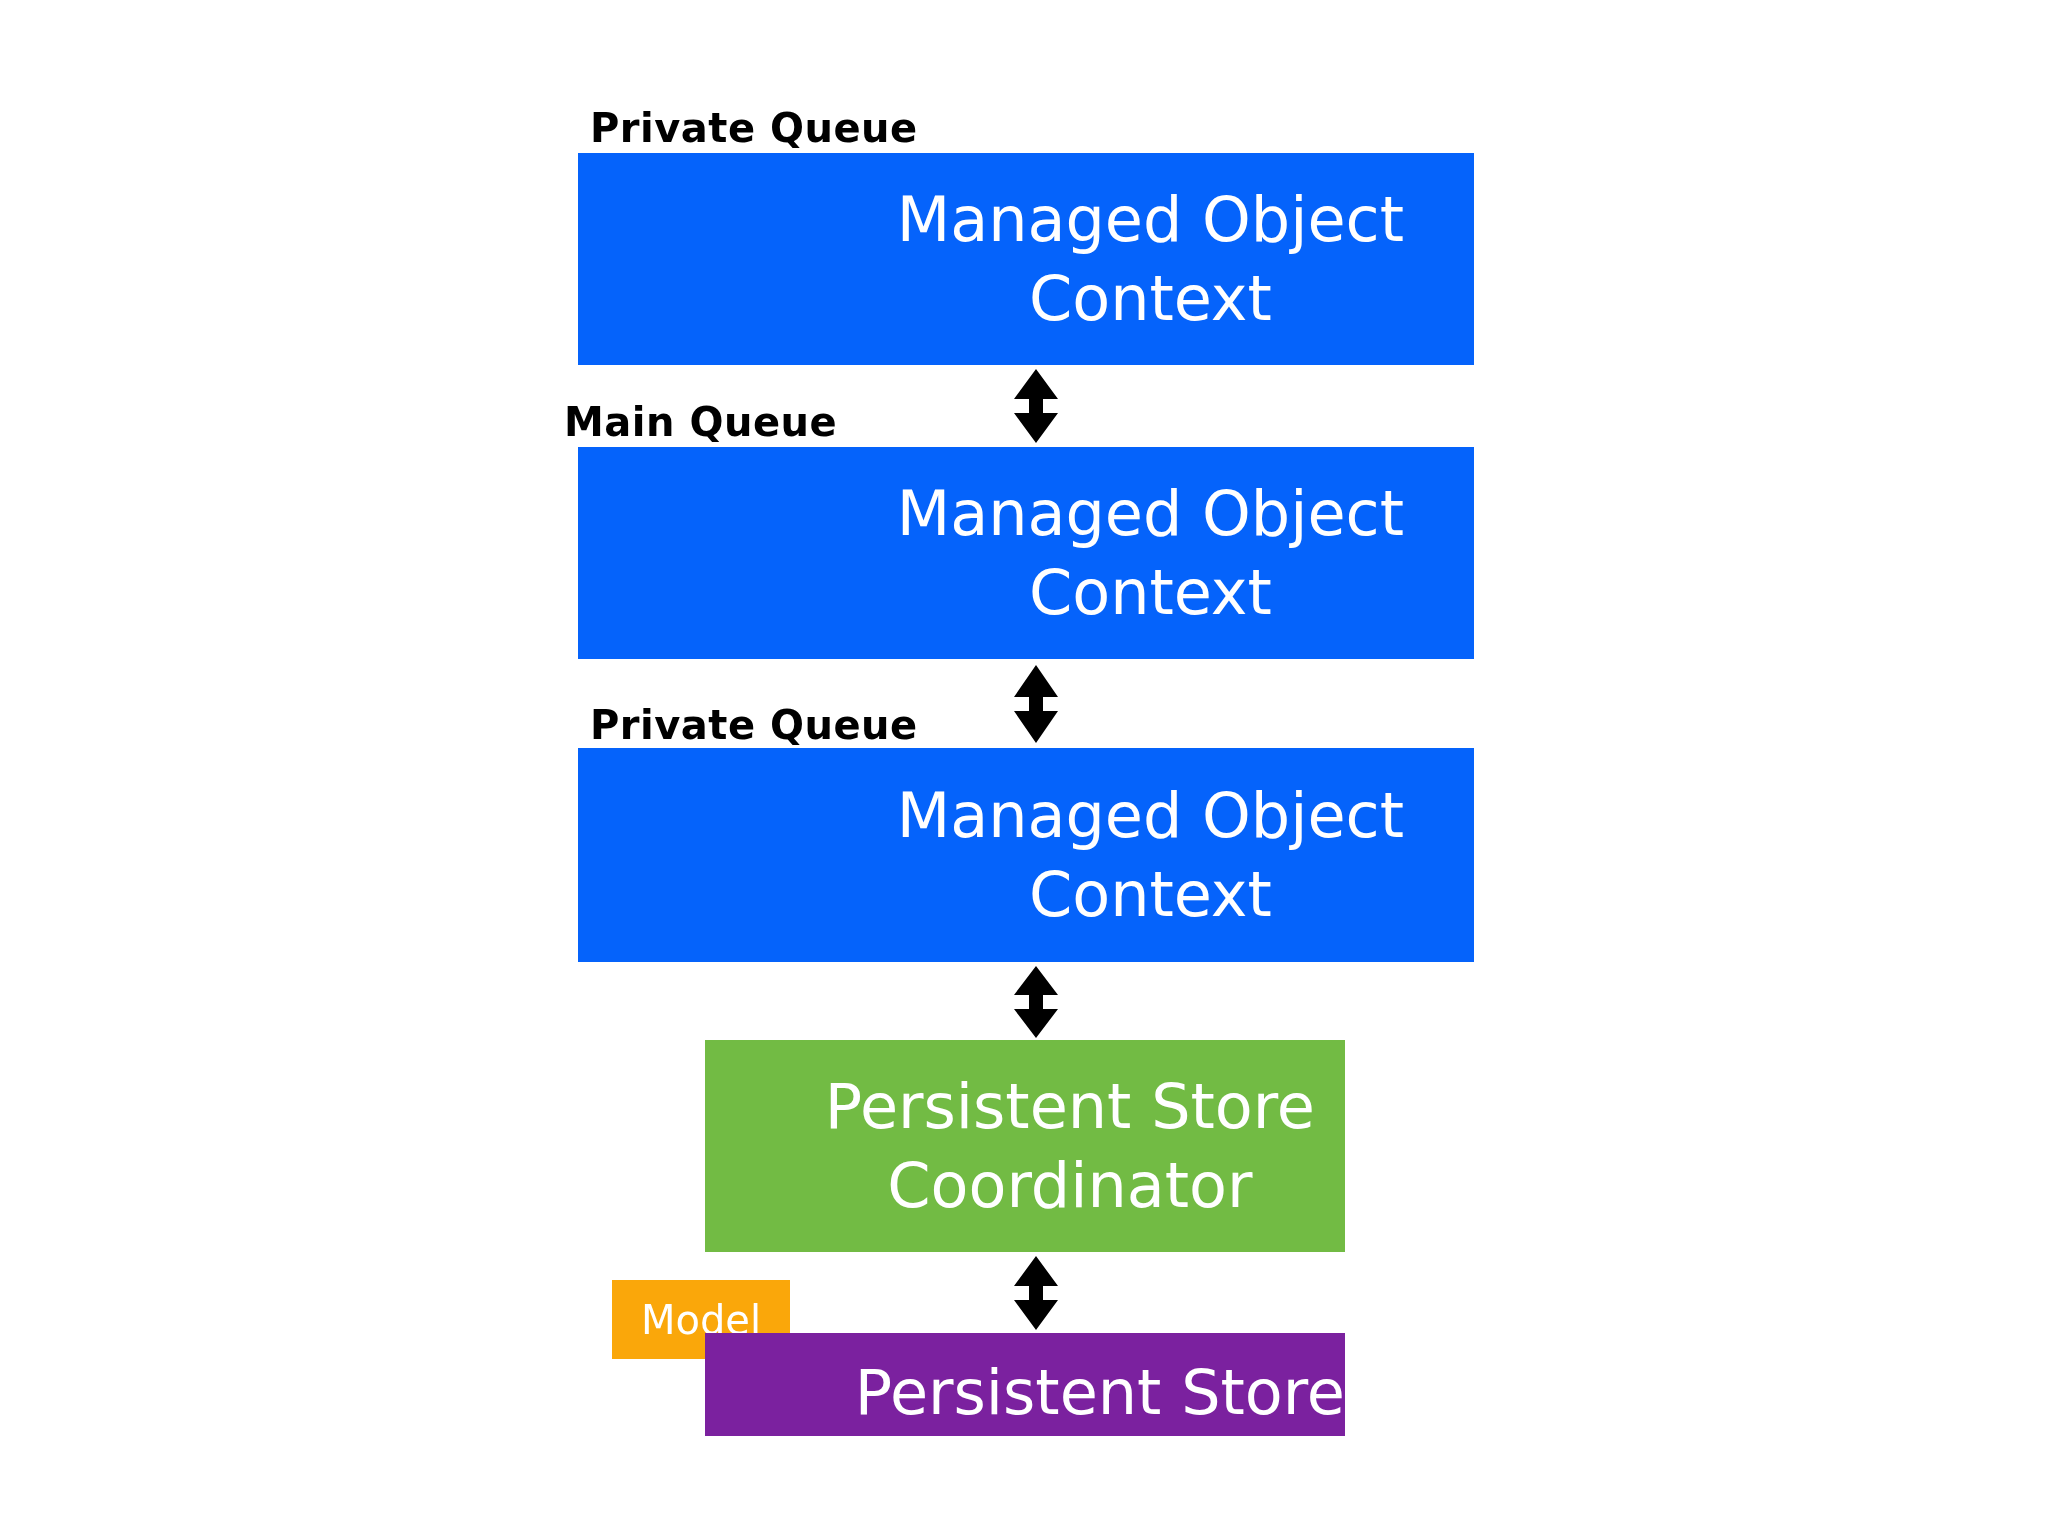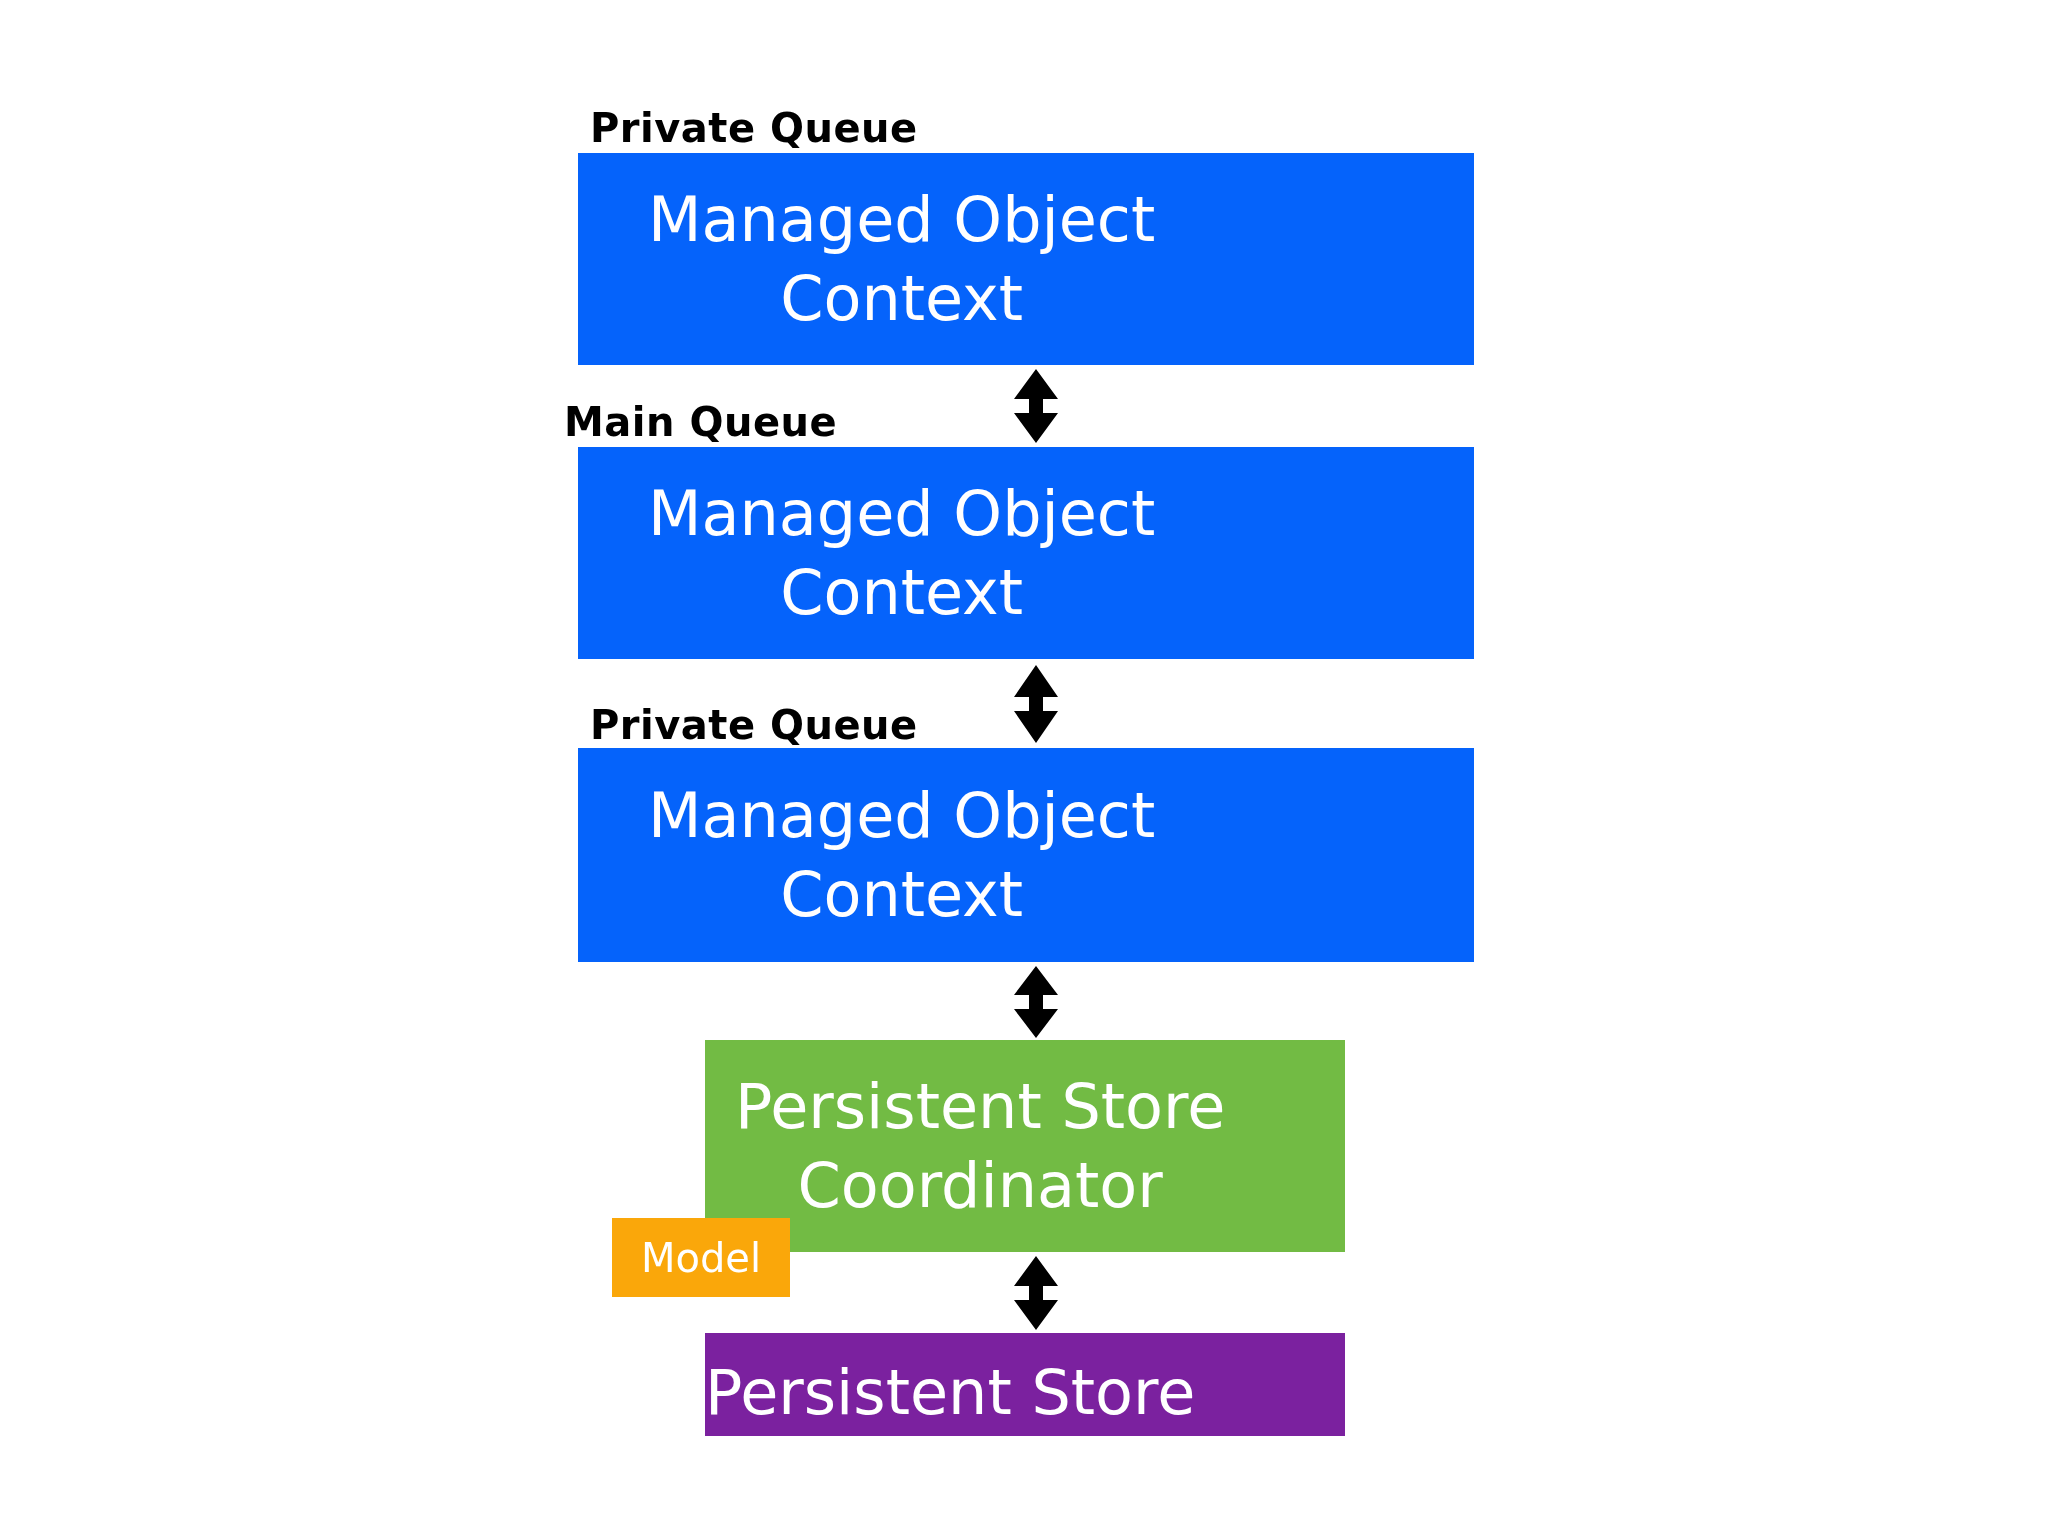--- a/index.html
+++ b/index.html
@@ -26,21 +26,21 @@
     color: #000000;
     white-space: nowrap;
     letter-spacing: 0.5px;
   }
 
   
   .box {
     position: absolute;
     display: flex;
     align-items: center;
-    justify-content: flex-start;
+    justify-content: flex-end;
     text-align: center;
     box-sizing: border-box;
   }
   .box-label {
     font-family: "DejaVu Sans", sans-serif;
     font-weight: 400;
     color: #ffffff;
     line-height: 1.28;
     white-space: pre-line;
   }
@@ -129,21 +129,21 @@
     <svg width="52" height="72" viewBox="0 0 52 72" aria-hidden="true">
       <path d="M26 0 L48 29 L33 29 L33 43 L48 43 L26 72 L4 43 L19 43 L19 29 L4 29 Z" fill="#000000"></path>
     </svg>
   </div>
 
   <div class="box coordinator" style="left:705px; top:1040px; width:640px; height:212px;">
     <span class="box-label">Persistent Store
 Coordinator</span>
   </div>
 
-  <div class="box model" style="left:612px; top:1218px; width:178px; height:79px;">
+  <div class="box model" style="left:612px; top:1280px; width:178px; height:79px;">
     <span class="box-label">Model</span>
   </div>
 
   <div class="arrow" style="left:1010px; top:1256px; width:52px; height:74px;">
     <svg width="52" height="74" viewBox="0 0 52 74" aria-hidden="true">
       <path d="M26 0 L48 30 L33 30 L33 44 L48 44 L26 74 L4 44 L19 44 L19 30 L4 30 Z" fill="#000000"></path>
     </svg>
   </div>
 
   <div class="box store" style="left:705px; top:1333px; width:640px; height:119px;">

